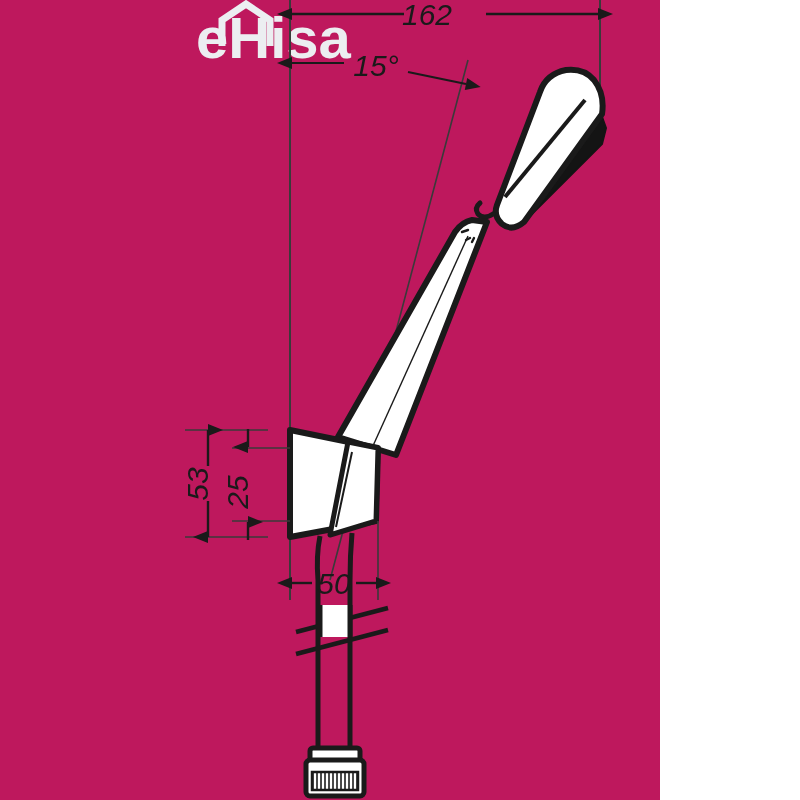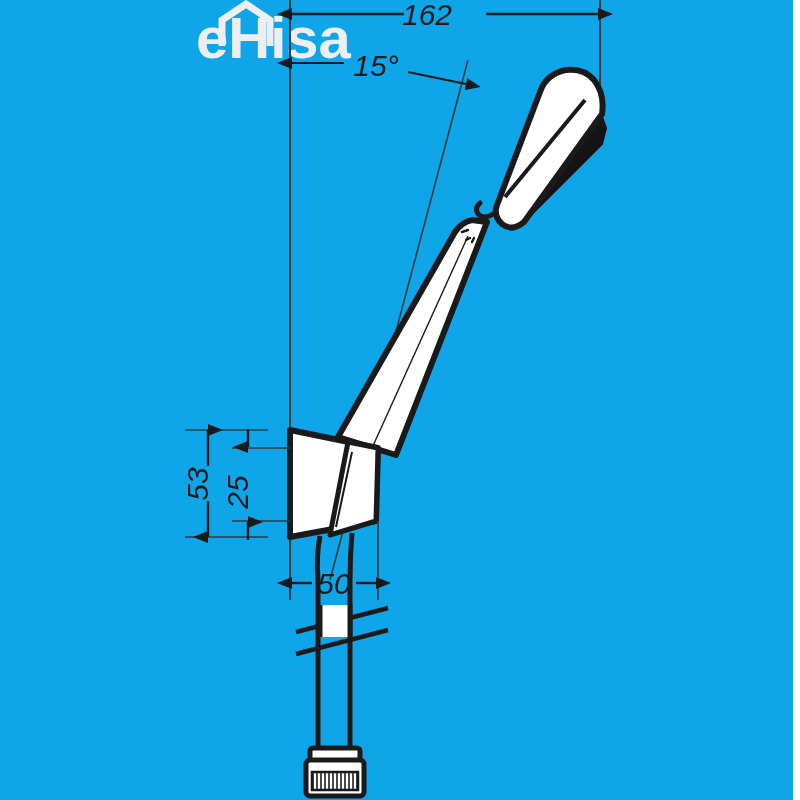--- a/index.html
+++ b/index.html
@@ -6,23 +6,23 @@
   html, body {
     margin: 0;
     padding: 0;
     background: #ffffff;
   }
   body {
     font-family: "Liberation Sans", sans-serif;
   }
   #drawing-root {
     position: relative;
-    width: 793px;
+    width: 660px;
     height: 800px;
-    background: #0ea5e9;
+    background: #be185d;
     overflow: hidden;
   }
   #drawing-svg {
     position: absolute;
     top: 0;
     left: 0;
     width: 800px;
     height: 800px;
     display: block;
   }

